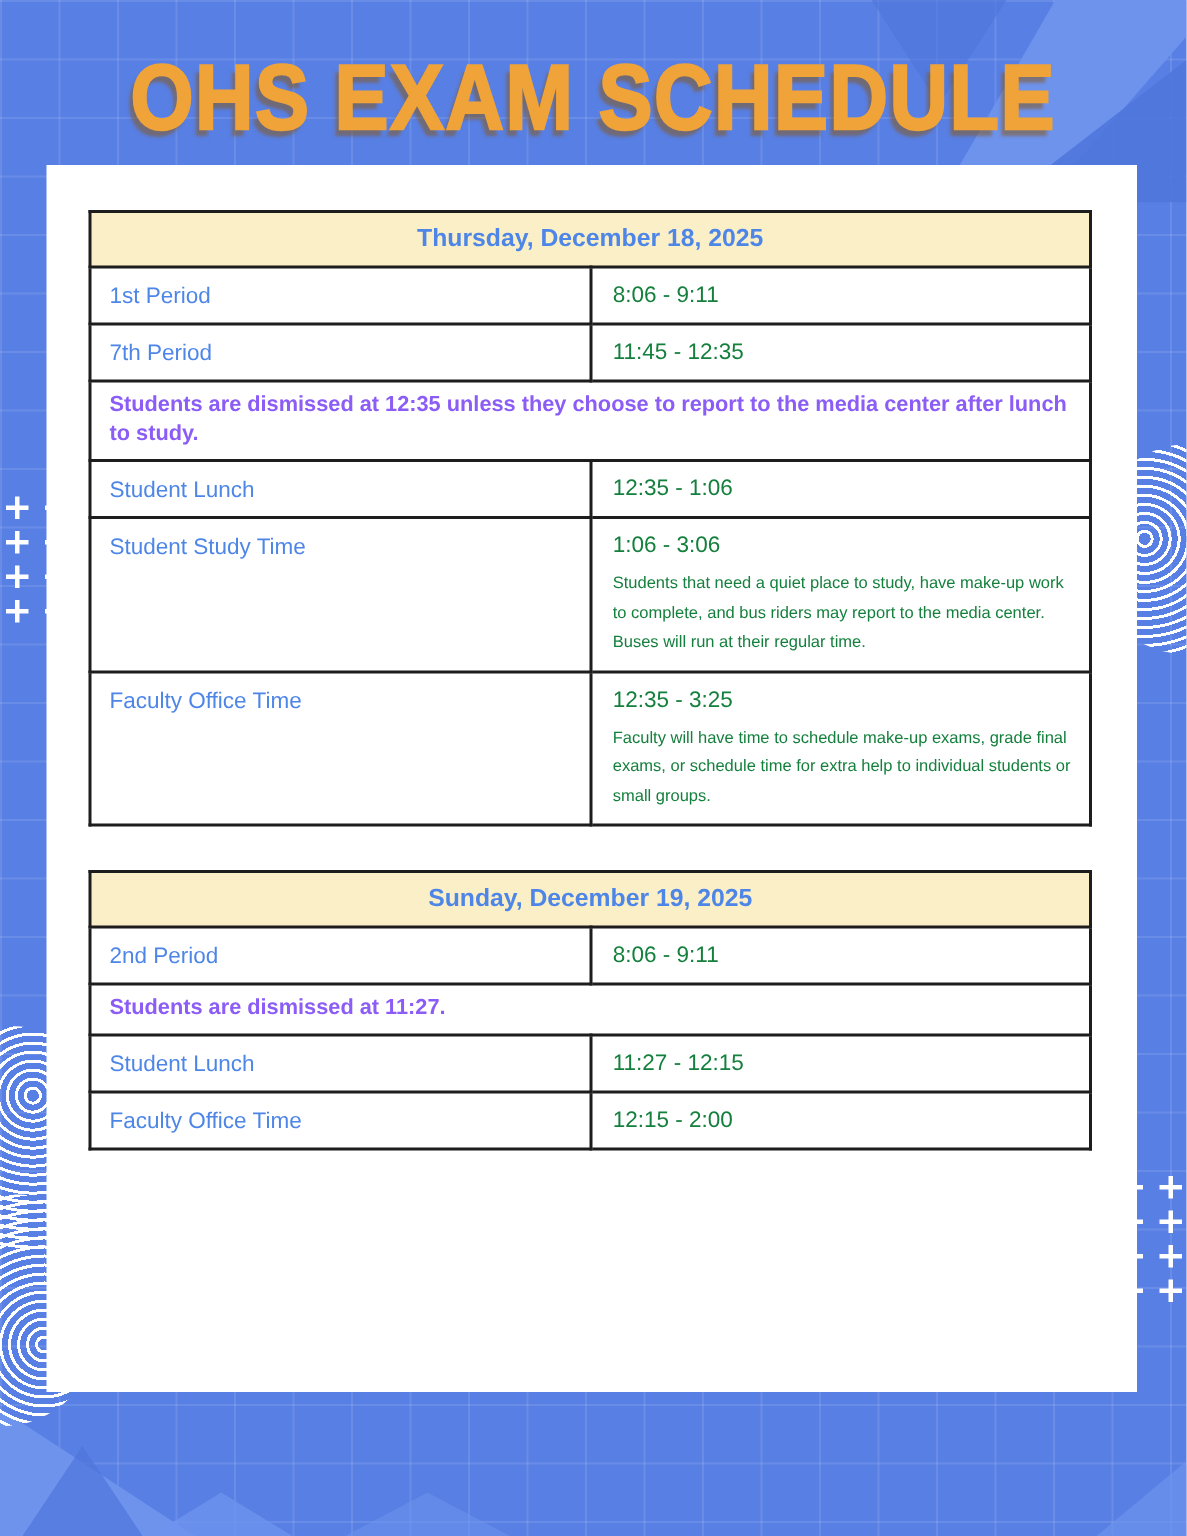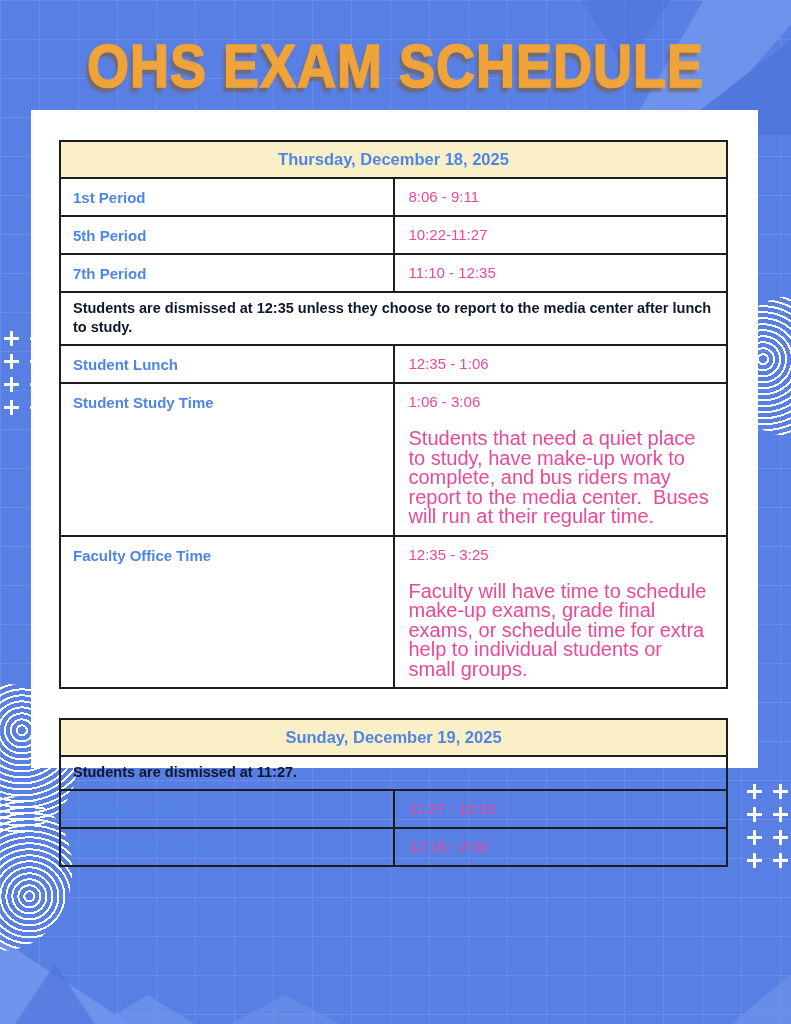--- a/index.html
+++ b/index.html
@@ -92,21 +92,21 @@
     color:#F0A338;
     -webkit-text-stroke:1.5px #F0A338;
     text-shadow:-3px 4px 2px rgba(133,88,28,.55);
     transform:scaleY(1.14); transform-origin:center top;
     white-space:nowrap;
   }
 
   
   .panel{
     position:absolute; z-index:2;
-    left:31px; top:110px; width:727px; height:658px;
+    left:31px; top:110px; width:727px; height:818px;
     background:#fff;
   }
   table.sched{
     width:669px; margin:0 0 0 28px;
     border-collapse:collapse;
     table-layout:fixed;
   }
   table.sched:first-child{ margin-top:30px; }
   table.sched + table.sched{ margin-top:29px; }
   table.sched, table.sched th, table.sched td{
@@ -115,35 +115,35 @@
   th.date-header{
     background:#FAEFC7;
     color:#4E86E8;
     font-size:16.5px; font-weight:bold;
     text-align:center;
     padding:8px 6px;
   }
   td{ vertical-align:top; }
   td.label{
     width:176px;
-    color:#4E86E8; font-weight:bold; font-size:15px;
+    color:#4E86E8; font-weight:normal; font-size:15px;
     padding:9px 20px 8px 12px;
     line-height:19px;
   }
   td.val{
-    color:#ec4899; font-size:15px;
+    color:#15803d; font-size:15px;
     padding:8px 12px 8px 14px;
     line-height:20px;
   }
   td.val .desc{
-    font-size:20px; line-height:19.5px; margin-top:17px;
+    font-size:11px; line-height:19.5px; margin-top:6px;
     white-space:pre-wrap;
   }
   td.note{
-    color:#0f172a; font-weight:bold; font-size:14.5px;
+    color:#8b5cf6; font-weight:bold; font-size:14.5px;
     padding:6px 12px 7px 12px; line-height:19px;
   }
 </style>
 </head>
 <body>
 
 <div class="deco tri-tr-light"></div>
 <div class="deco tri-tr-dark"></div>
 <div class="deco tri-tr-dark2"></div>
 <div class="deco tri-bl-light"></div>
@@ -187,29 +187,23 @@
       </tr>
     </thead>
     <tbody>
         <tr>
           <td class="label">1st Period</td>
           <td class="val">
             <div class="time">8:06 - 9:11</div>
           </td>
         </tr>
         <tr>
-          <td class="label">5th Period</td>
-          <td class="val">
-            <div class="time">10:22-11:27</div>
-          </td>
-        </tr>
-        <tr>
           <td class="label">7th Period</td>
           <td class="val">
-            <div class="time">11:10 - 12:35</div>
+            <div class="time">11:45 - 12:35</div>
           </td>
         </tr>
         <tr>
           <td colspan="2" class="note">Students are dismissed at 12:35 unless they choose to report to the media center after lunch to study.</td>
         </tr>
         <tr>
           <td class="label">Student Lunch</td>
           <td class="val">
             <div class="time">12:35 - 1:06</div>
           </td>
@@ -232,20 +226,26 @@
   </table>
 
   <table class="sched">
     <thead>
       <tr>
         <th class="date-header" colspan="2">Sunday, December 19, 2025</th>
       </tr>
     </thead>
     <tbody>
         <tr>
+          <td class="label">2nd Period</td>
+          <td class="val">
+            <div class="time">8:06 - 9:11</div>
+          </td>
+        </tr>
+        <tr>
           <td colspan="2" class="note">Students are dismissed at 11:27.</td>
         </tr>
         <tr>
           <td class="label">Student Lunch</td>
           <td class="val">
             <div class="time">11:27 - 12:15</div>
           </td>
         </tr>
         <tr>
           <td class="label">Faculty Office Time</td>

